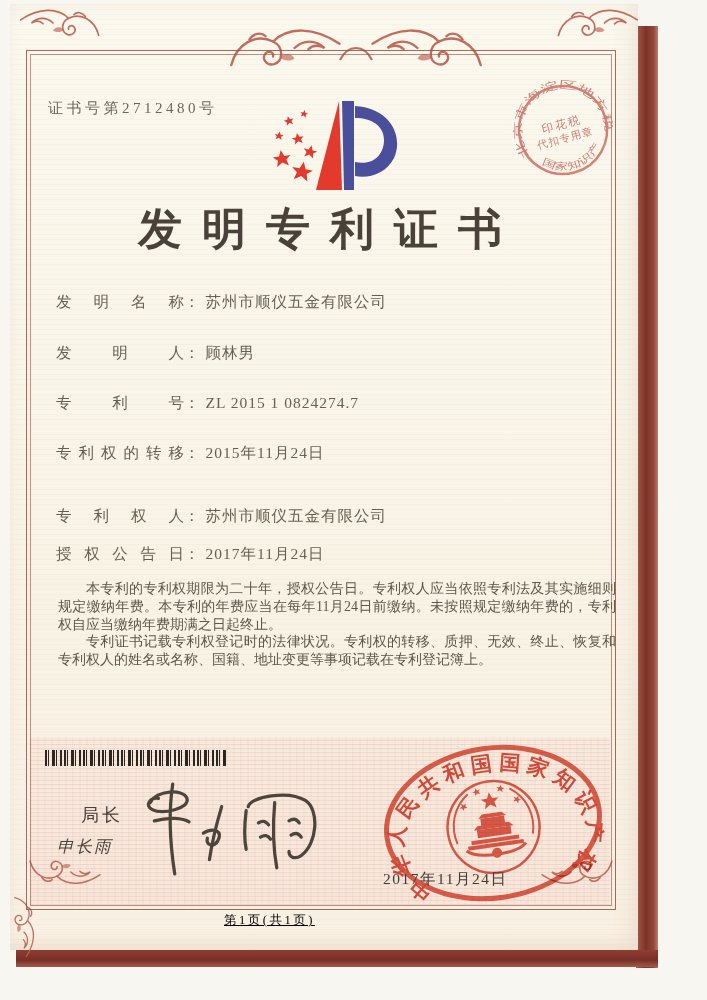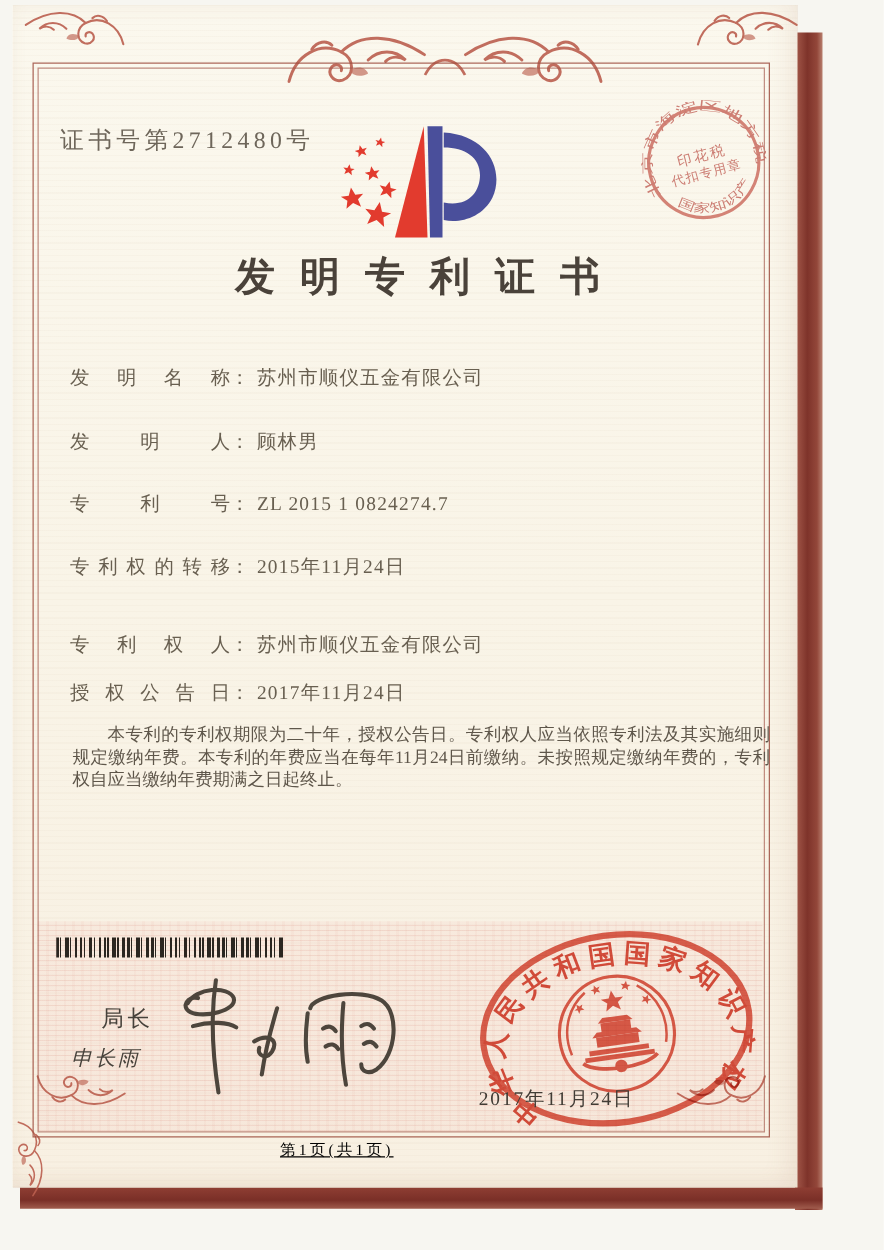--- a/index.html
+++ b/index.html
@@ -40,25 +40,25 @@
   .pink-panel{
     left:30px;top:737px;width:580px;height:168px;z-index:2;
     background:
       repeating-linear-gradient(0deg,rgba(223,150,138,.20) 0 1px,transparent 1px 4px),
       repeating-linear-gradient(90deg,rgba(230,175,160,.10) 0 2px,transparent 2px 7px),
       linear-gradient(180deg,rgba(246,218,208,.35),rgba(243,210,200,.30));
   }
   .orn{color:#bb5f4f;z-index:3;opacity:.9;}
   
   .cert-number{
-    left:48px;top:99px;z-index:4;font-size:19px;letter-spacing:3.5px;color:#6e665a;
+    left:48px;top:99px;z-index:4;font-size:15px;letter-spacing:3.5px;color:#6e665a;
   }
   .title{
-    left:40px;top:200px;width:588px;z-index:4;text-align:center;
-    font-size:32px;letter-spacing:20px;padding-left:20px;box-sizing:border-box;
+    left:26px;top:200px;width:588px;z-index:4;text-align:center;
+    font-size:44px;letter-spacing:20px;padding-left:20px;box-sizing:border-box;
     color:#4a423a;font-weight:bold;
   }
   .field-row{left:56px;z-index:4;font-size:15.5px;color:#685f50;white-space:nowrap;}
   .field-label{display:inline-block;width:128px;text-align:justify;text-align-last:justify;vertical-align:top;}
   .field-colon{display:inline-block;margin:0 2px 0 0;}
   .field-value{display:inline-block;margin-left:4px;letter-spacing:1px;}
   .row1{top:292px}.row2{top:343px}.row3{top:393px}.row4{top:443px}.row5{top:506px}.row6{top:544px}
   .body-text{
     left:58px;top:580px;width:558px;z-index:4;
     font-size:14px;line-height:17.8px;color:#5e564a;text-align:justify;
@@ -165,20 +165,21 @@
 </div>
 <div class="abs field-row row5">
   <span class="field-label">专利权人</span><span class="field-colon">：</span><span class="field-value">苏州市顺仪五金有限公司</span>
 </div>
 <div class="abs field-row row6">
   <span class="field-label">授权公告日</span><span class="field-colon">：</span><span class="field-value">2017年11月24日</span>
 </div>
 
 <div class="abs body-text">
   <p>本专利的专利权期限为二十年，授权公告日。专利权人应当依照专利法及其实施细则规定缴纳年费。本专利的年费应当在每年11月24日前缴纳。未按照规定缴纳年费的，专利权自应当缴纳年费期满之日起终止。</p>
+  <p>专利证书记载专利权登记时的法律状况。专利权的转移、质押、无效、终止、恢复和专利权人的姓名或名称、国籍、地址变更等事项记载在专利登记簿上。</p>
 </div>
 
 <div class="abs barcode"></div>
 
 <div class="abs signer-title">局长</div>
 <div class="abs signer-name">申长雨</div>
 
 <svg class="abs signature" viewBox="0 0 200 100">
   <g fill="none" stroke="#3b352c" stroke-width="3.2" stroke-linecap="round" opacity=".9">
     <path d="M36,8 C32,34 33,64 38,96"></path>

